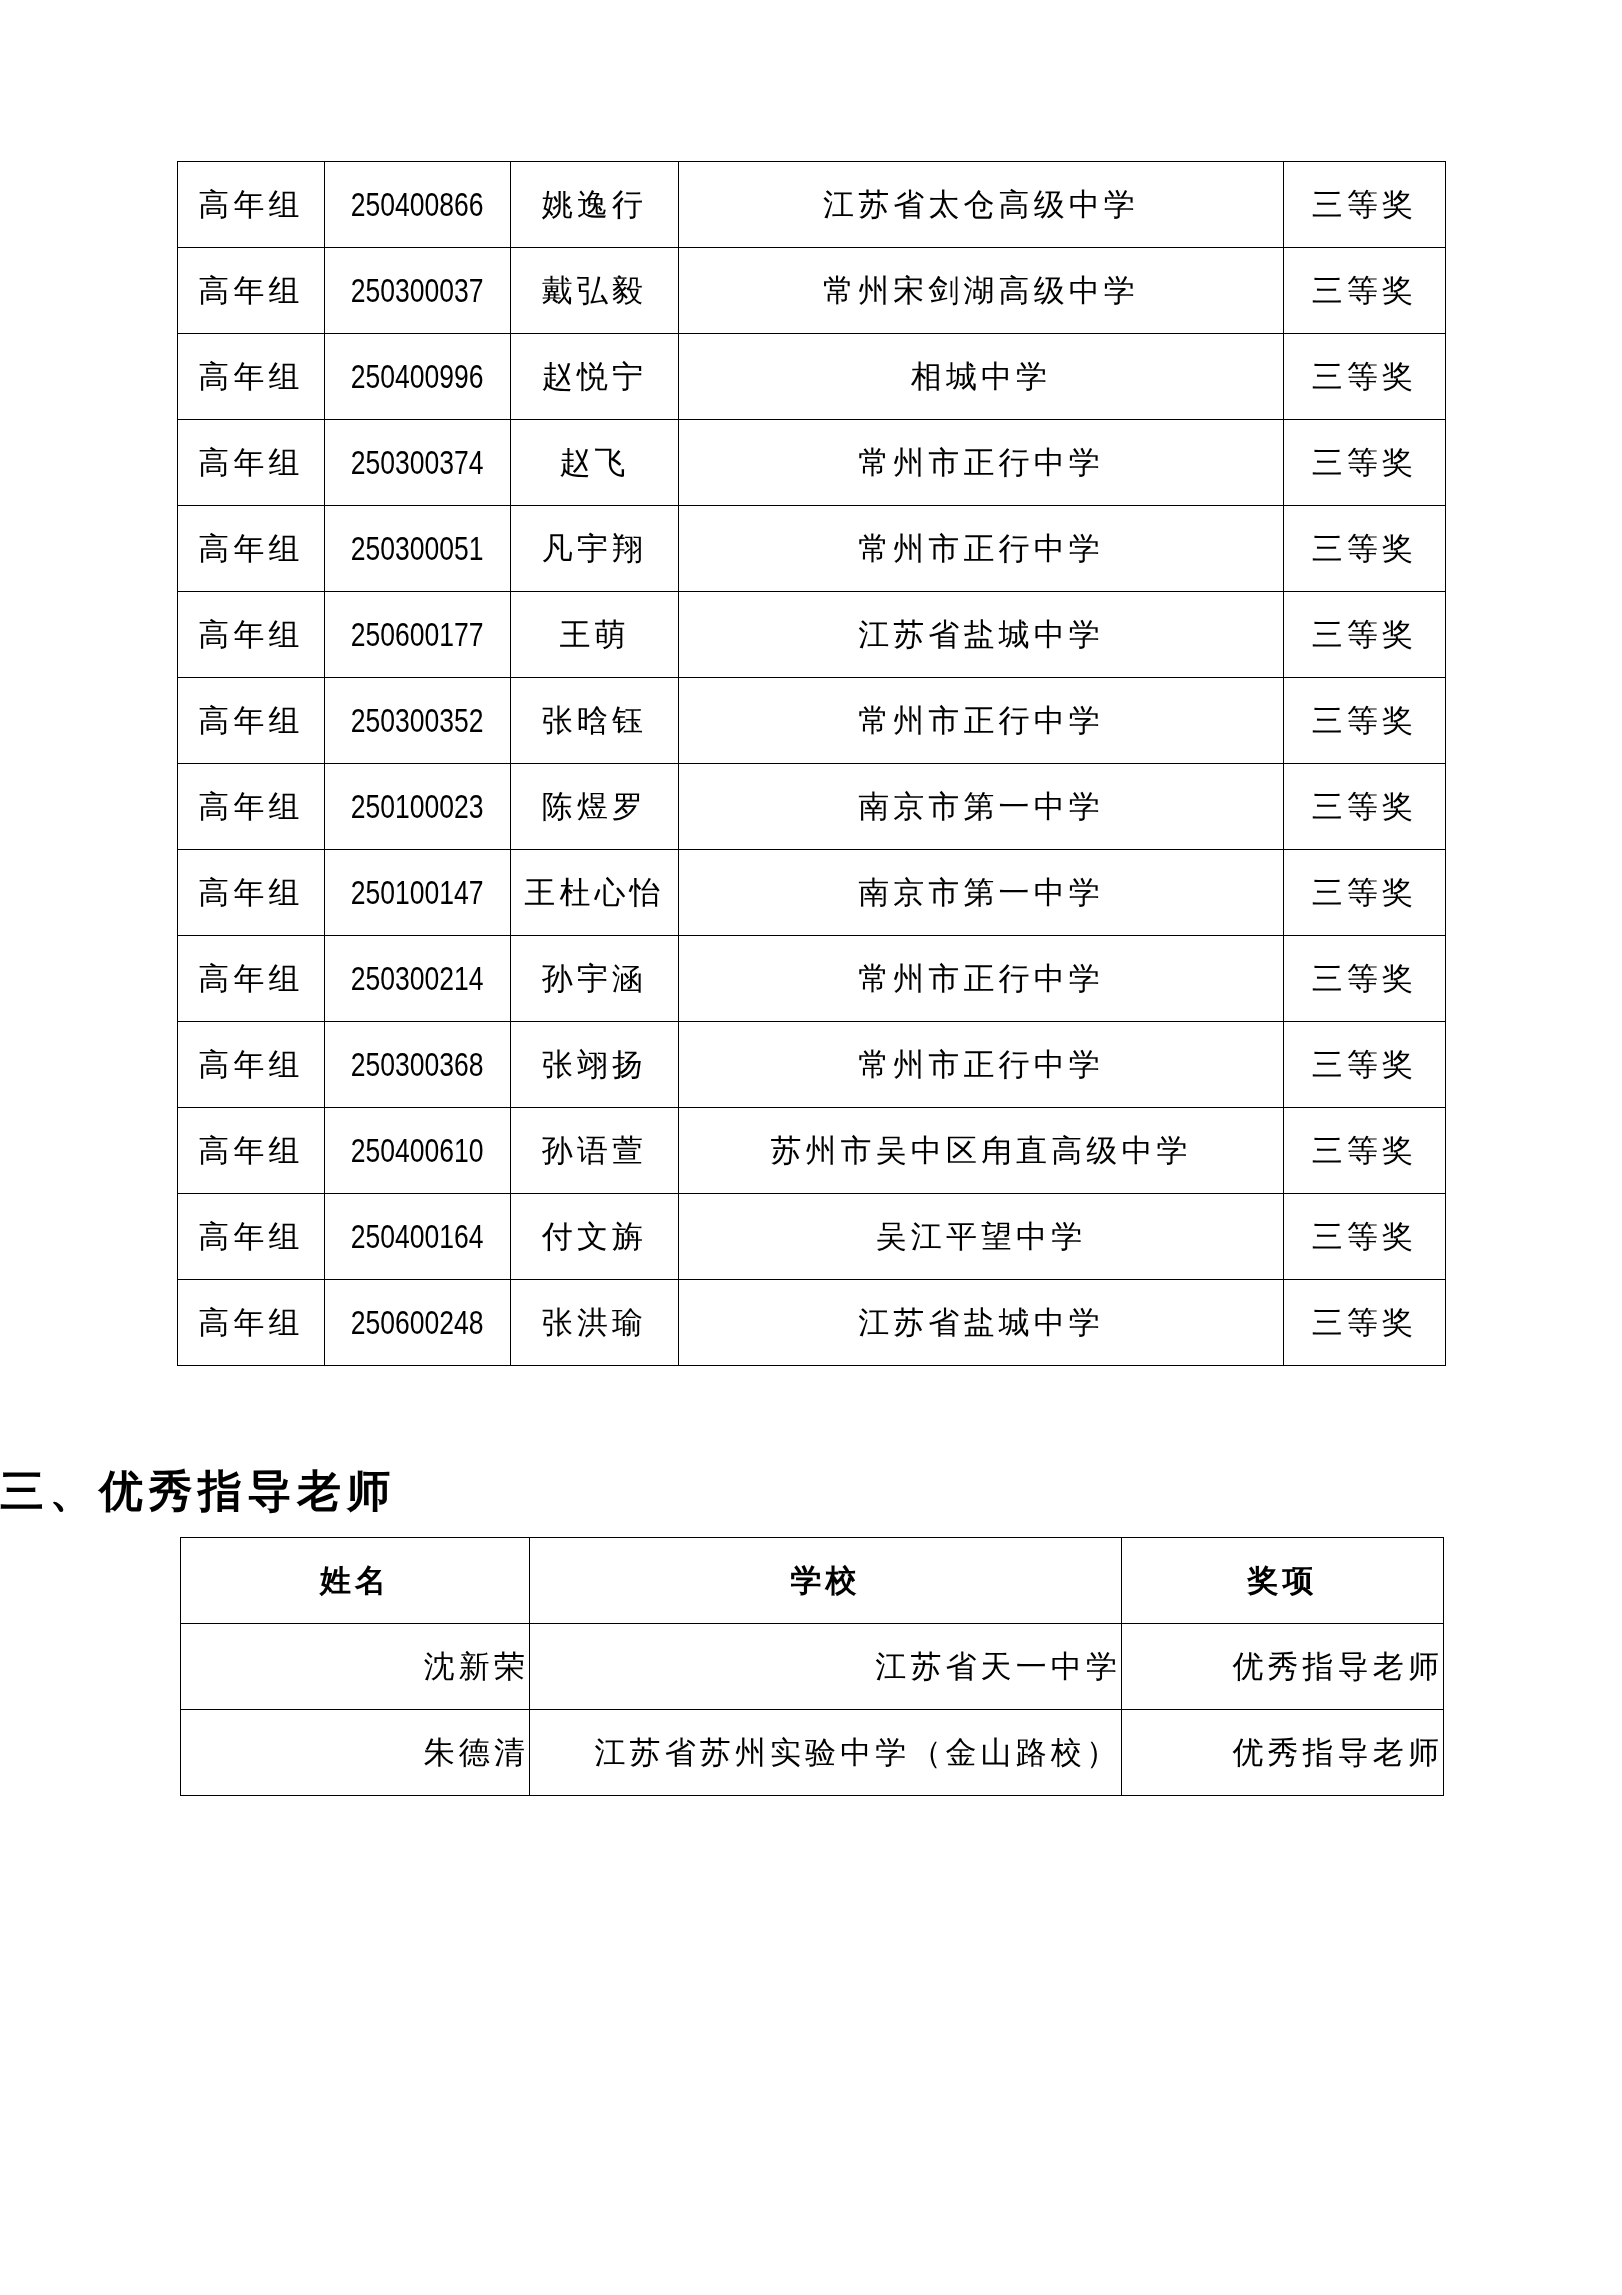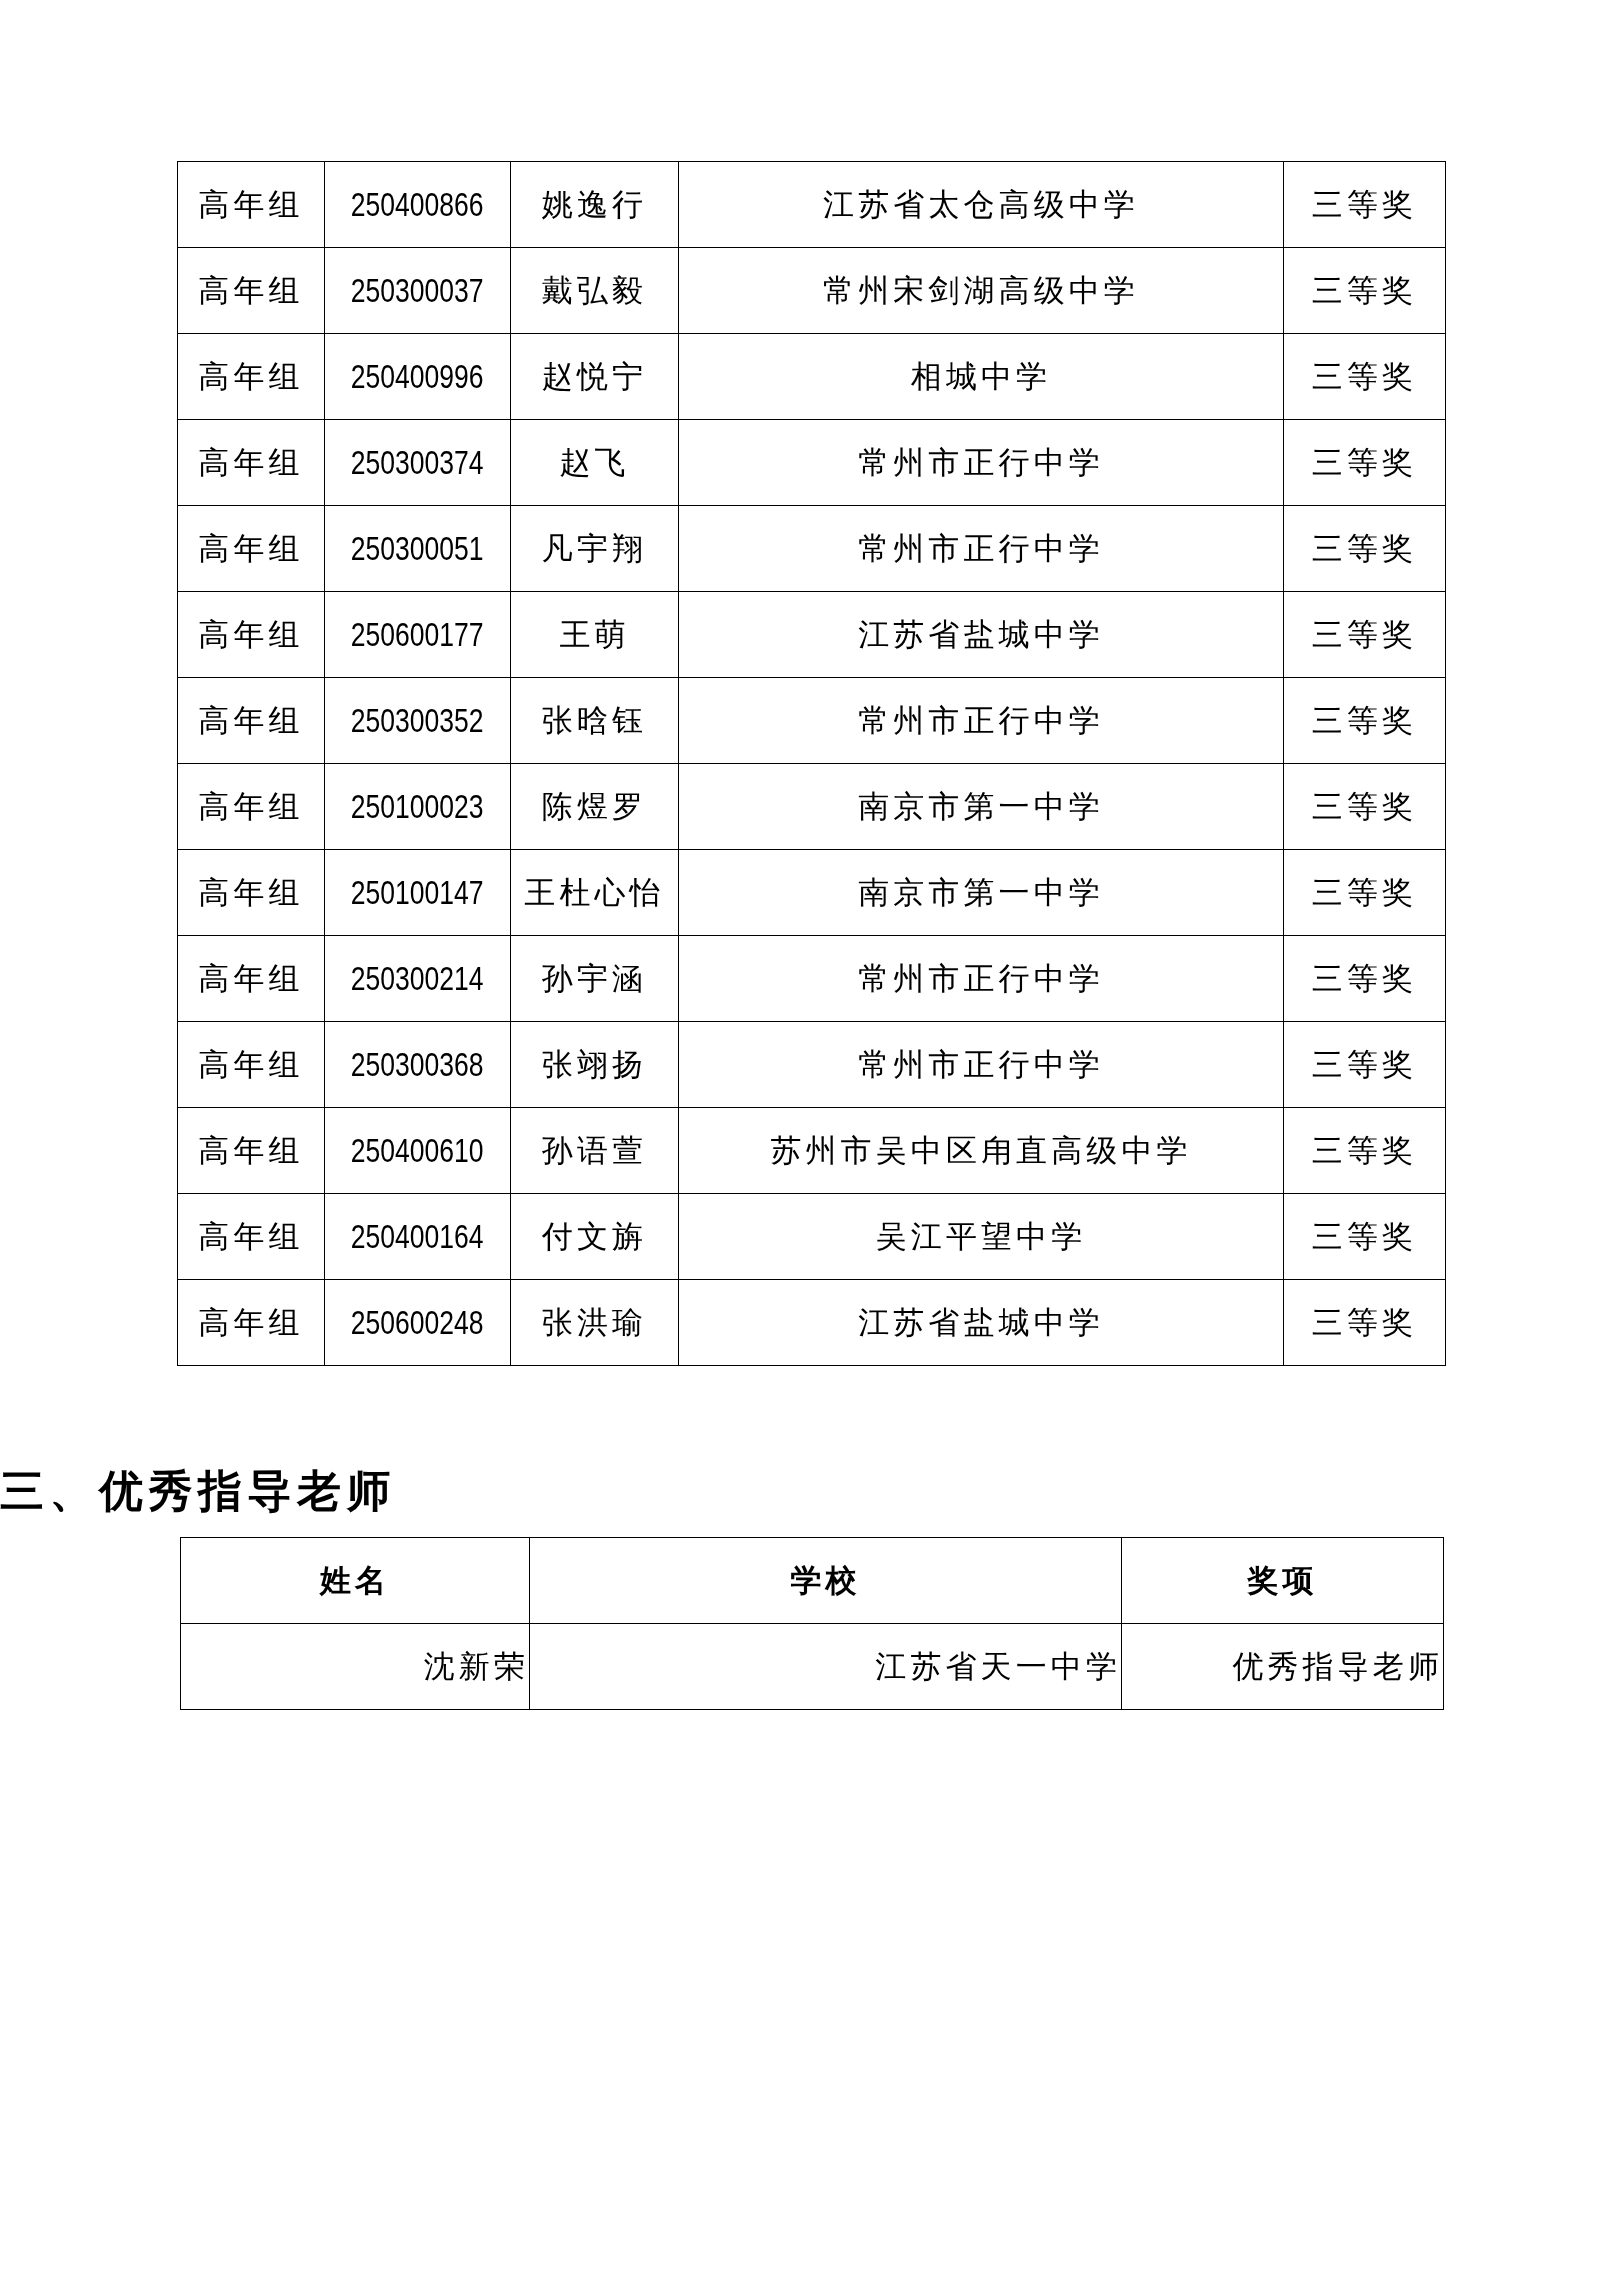--- a/index.html
+++ b/index.html
@@ -206,15 +206,20 @@
       <th>学校</th>
       <th>奖项</th>
     </tr>
   </thead>
   <tbody>
     <tr>
       <td>沈新荣</td>
       <td>江苏省天一中学</td>
       <td>优秀指导老师</td>
     </tr>
+    <tr>
+      <td>朱德清</td>
+      <td>江苏省苏州实验中学（金山路校）</td>
+      <td>优秀指导老师</td>
+    </tr>
   </tbody>
 </table>
 
 
 </body></html>

